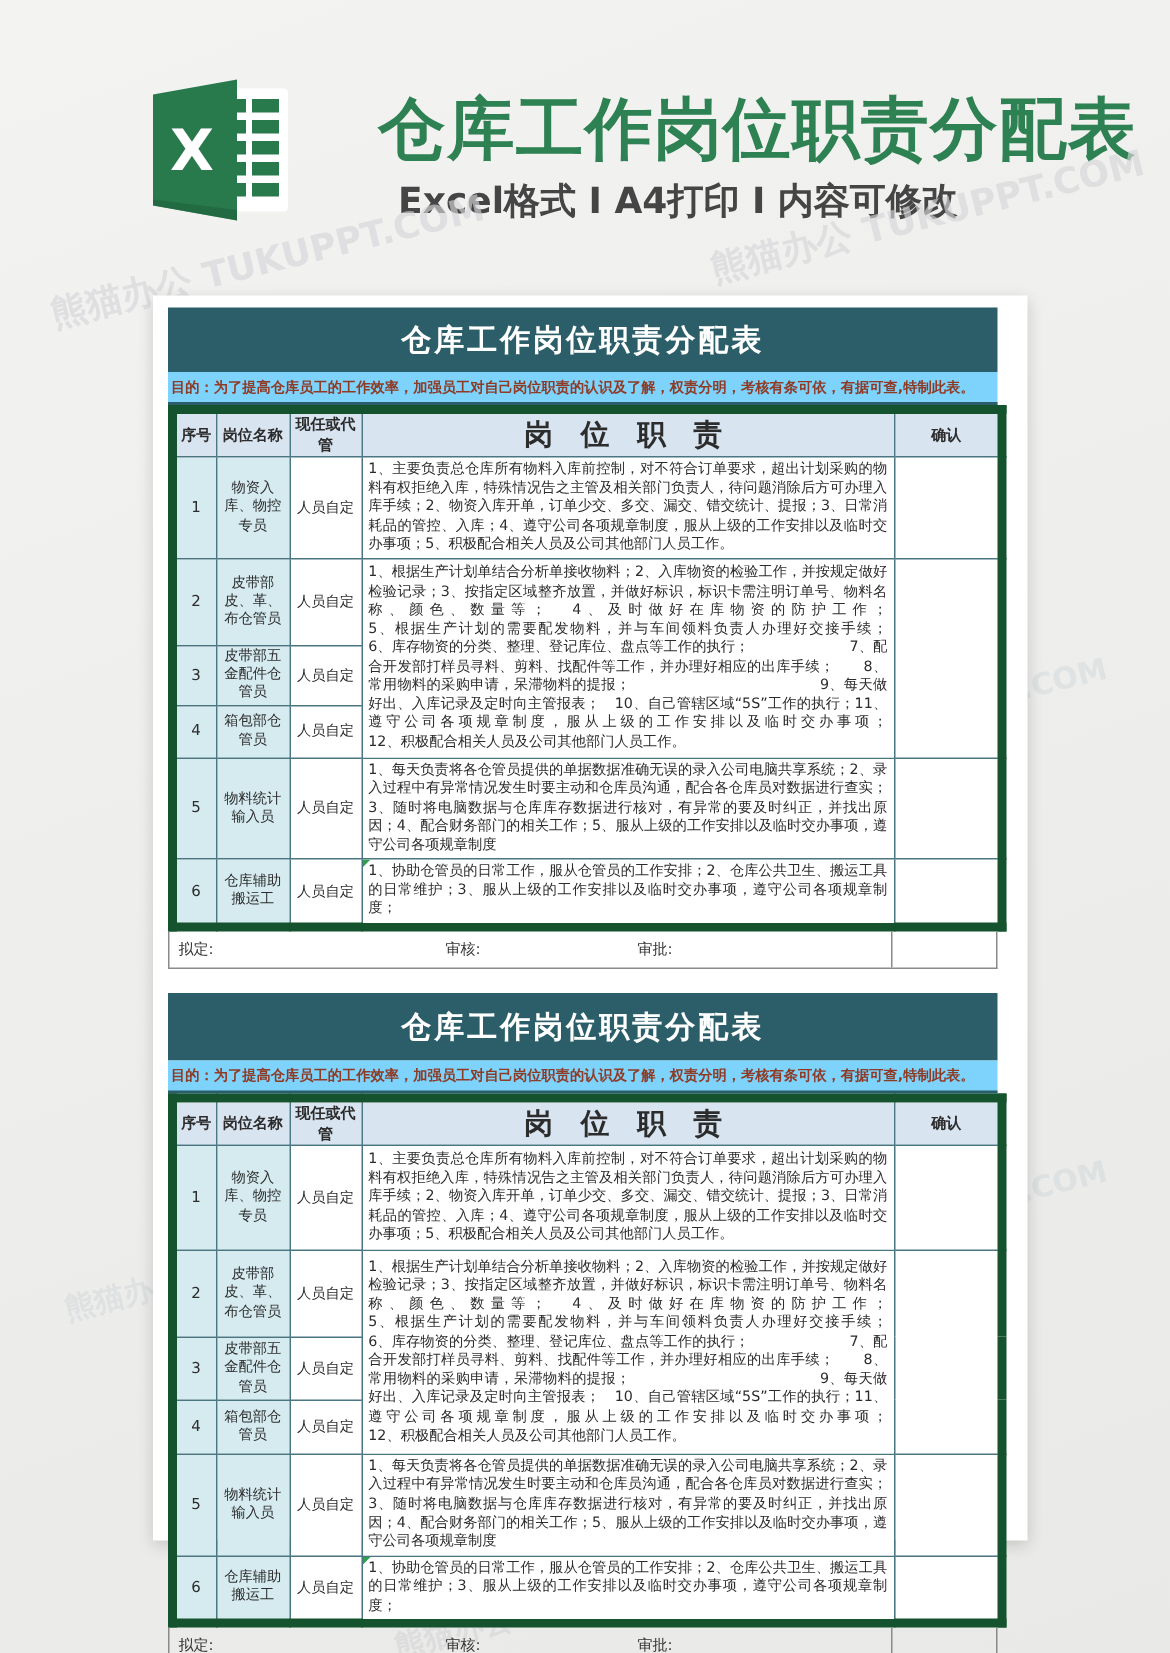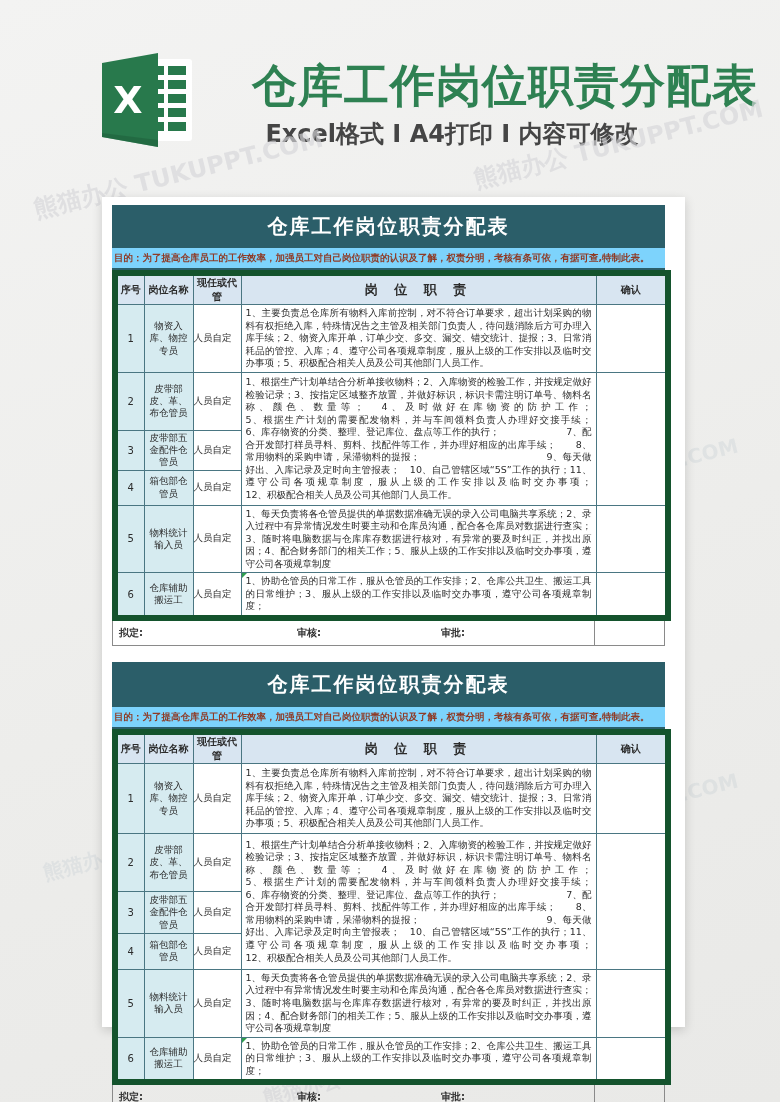--- a/index.html
+++ b/index.html
@@ -41,40 +41,40 @@
   .purpose {
     font-size:9.5px; font-weight:700; color:#8e3b26; background:#7dd3fc;
     padding:4px 2px 3px 2px; border-bottom:2px solid #2b5e69; min-height:22px;
   }
   table.grid { border-collapse:collapse; table-layout:fixed; width:553px;
     border:6px solid #14532d; }
   table.grid td, table.grid th {
     border:1px solid #4a7682; overflow:hidden; vertical-align:middle;
   }
   th { font-size:10px; font-weight:700; background:#d8e5f1; height:21px; }
-  th.duty-h { font-size:13px; letter-spacing:6px;margin-left:38px; }
+  th.duty-h { font-size:19px; letter-spacing:6px;margin-left:38px; }
   td.seq  { background:#d6ebf0; text-align:center; font-size:10px; }
   td.name { background:#d6ebf0; text-align:center; font-size:9.5px; padding:0 2px; line-height:1.3; }
-  td.mgr  { background:#ffffff; text-align:left; font-size:9.5px;font-family:Liberation Serif, serif; }
+  td.mgr  { background:#ffffff; text-align:center; font-size:9.5px;font-family:Liberation Serif, serif; }
   td.duty { background:#ffffff; font-size:9.5px; line-height:1.32;
             padding:2px 4px; text-align:justify; vertical-align:top; position:relative; }
   td.confirm { background:#ffffff; }
   tr.r1 td { height:60px; } tr.r2 td { height:58px; } tr.r3 td { height:40px; }
   tr.r4 td { height:35px; } tr.r5 td { height:52px; } tr.r6 td { height:35px; }
   .t2 tr.r1 td { height:70px; } .t2 tr.r3 td { height:42px; }
   .t2 tr.r4 td { height:36px; } .t2 tr.r5 td { height:54px; } .t2 tr.r6 td { height:37px; }
   .tri { position:absolute; left:0; top:0; width:0; height:0;
          border-top:5px solid #2e9e4f; border-right:5px solid transparent; }
   .sign-row {
     position:relative; height:25px; border:1px solid #8a8a8a; border-top:none;
-    font-size:10px; color:#333;font-weight:bold;
+    font-size:10px; color:#333;
   }
   .sign-row .vline { position:absolute; left:481px; top:0; bottom:0; width:1px; background:#8a8a8a; }
   .sign-row span { position:absolute; top:5px; }
-  .sign-draft { left:6px; } .sign-review { left:184px; } .sign-approve { left:328px; }
+  .sign-draft { left:6px; } .sign-review { left:184px; } .sign-approve { left:312px; }
 </style>
 </head>
 <body>
 
 <div class="hero">
   <svg class="xl-icon" viewBox="0 0 100 100">
     <rect x="50" y="9" width="44" height="82" rx="3" fill="#ffffff"></rect>
     <g fill="#28794c">
       <rect x="56" y="16" width="10" height="9"></rect>
         <rect x="70" y="16" width="18" height="9"></rect>

